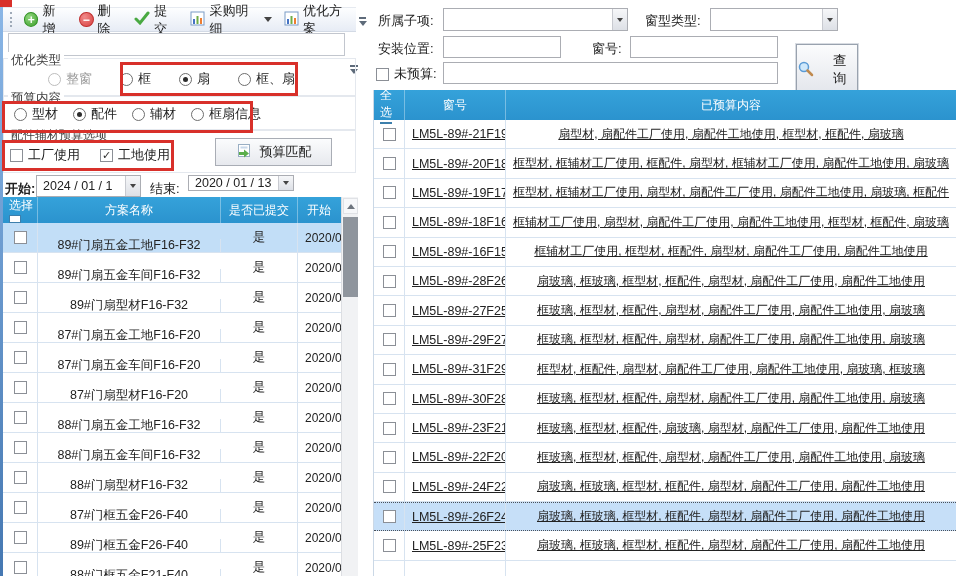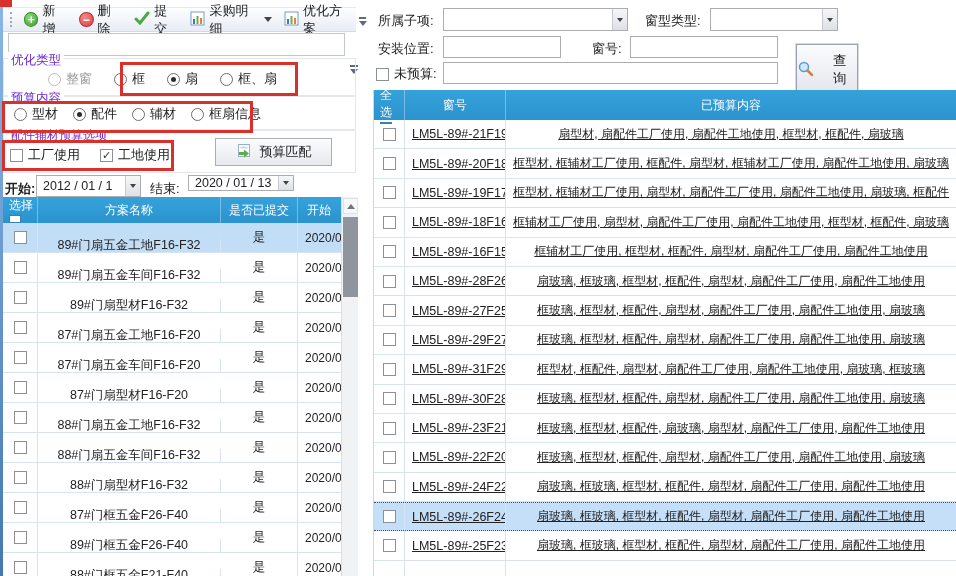--- a/index.html
+++ b/index.html
@@ -33,24 +33,24 @@
   #panel-overflow{left:347px;top:52px;width:13px;height:25px;display:flex;flex-direction:column;
                   align-items:center;justify-content:flex-end;gap:2px;padding-bottom:3px;}
   #panel-overflow .bar{width:8px;height:2px;background:#5E6B7A;}
   #panel-overflow .tri{width:0;height:0;border-left:4px solid transparent;border-right:4px solid transparent;
                        border-top:5px solid #5E6B7A;}
 
   
   #search-input{left:8px;top:33px;width:337px;height:23px;border:1px solid #C2C6CE;background:#fff;
                 font-size:12px;padding:0 5px;font-family:inherit;}
   .gbox{border:1px solid #E4E8EE;background:transparent;}
-  .gbox-label{background:#fff;padding:0 3px;font-size:12.5px;color:#6d28d9;}
+  .gbox-label{background:#fff;padding:0 3px;font-size:12.5px;color:#404040;}
   #gbox-optimize{left:3px;top:58px;width:353px;height:38px;}
   #lbl-optimize{left:8px;top:52px;}
-  #optimize-radios{left:48px;top:70px;display:flex;gap:22px;align-items:center;}
+  #optimize-radios{left:48px;top:70px;display:flex;gap:28px;align-items:center;}
   #gbox-budget{left:3px;top:96px;width:353px;height:34px;}
   #lbl-budget{left:8px;top:90px;}
   #budget-radios{left:14px;top:105px;display:flex;gap:15px;align-items:center;}
   #gbox-acc{left:3px;top:130px;width:353px;height:43px;}
   #lbl-acc{left:8px;top:127px;font-size:12px;}
   #acc-checks{left:10px;top:146px;display:flex;gap:20px;align-items:center;}
 
   .radio-item{display:inline-flex;align-items:center;gap:5px;font-size:13px;}
   .radio-circle{width:13px;height:13px;border:1px solid #6E6E6E;border-radius:50%;background:#fff;
                 display:inline-flex;align-items:center;justify-content:center;}
@@ -261,21 +261,21 @@
   <span><svg width="16" height="16">
         <rect x="2.5" y="1.5" width="11" height="12" fill="#fff" stroke="#9AAFC4"></rect>
         <rect x="4.5" y="3.5" width="7" height="2" fill="#C8D8EA"></rect>
         <path d="M3 9 L8 9 L8 6.5 L13 10.5 L8 14.5 L8 12 L3 12 Z" fill="#5BAE4C"></path>
       </svg></span>
   <span>预算匹配</span>
 </div>
 
 <span class="abs fld-label" id="date-start-label">开始:</span>
 <div class="abs combo" id="date-start-combo">
-  <span class="combo-val">2012 / 01 / 1</span>
+  <span class="combo-val">2024 / 01 / 1</span>
   <span class="combo-btn">
       <span class="tri"></span>
     </span>
 </div>
 <span class="abs fld-label" id="date-end-label">结束:</span>
 <div class="abs combo" id="date-end-combo">
   <span class="combo-val">2020 / 01 / 13</span>
   <span class="combo-btn">
       <span class="tri"></span>
     </span>

